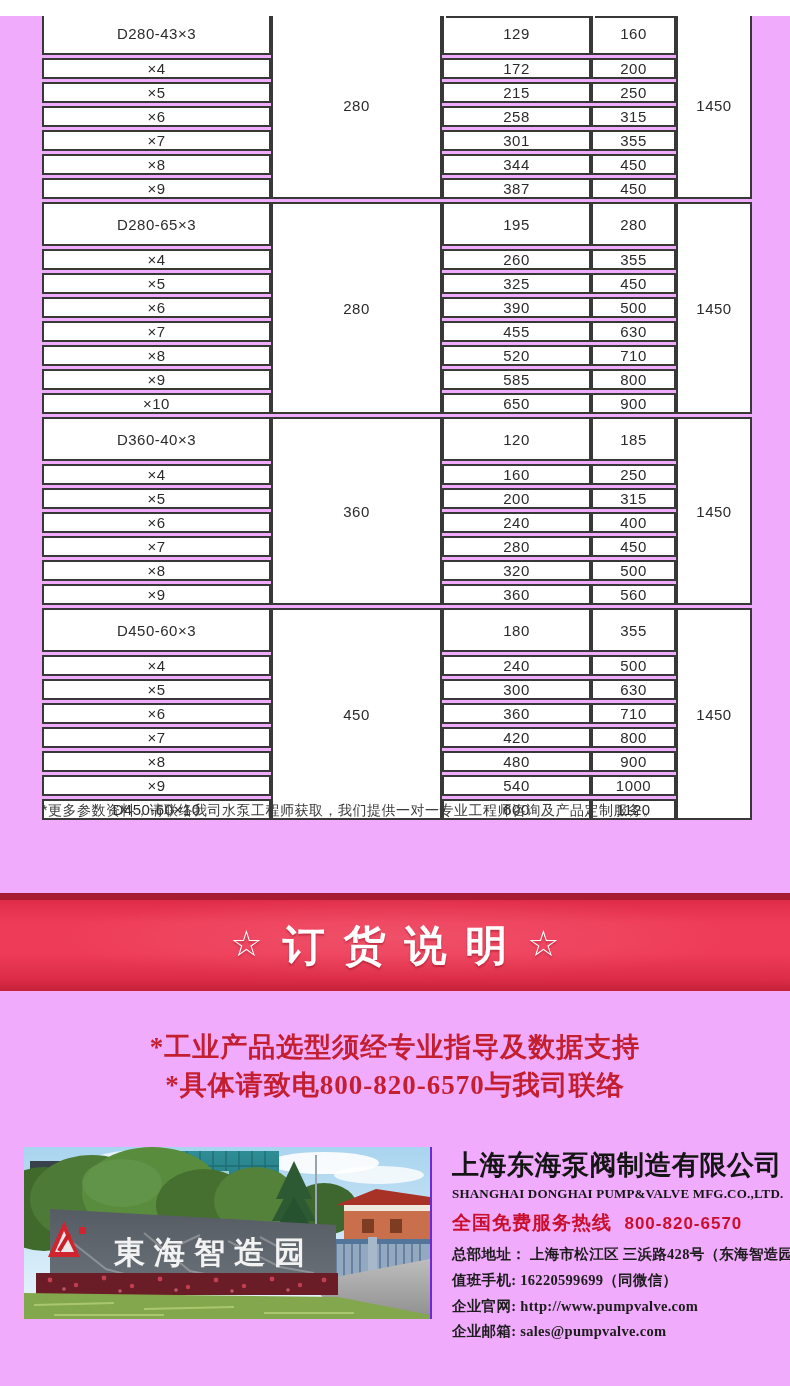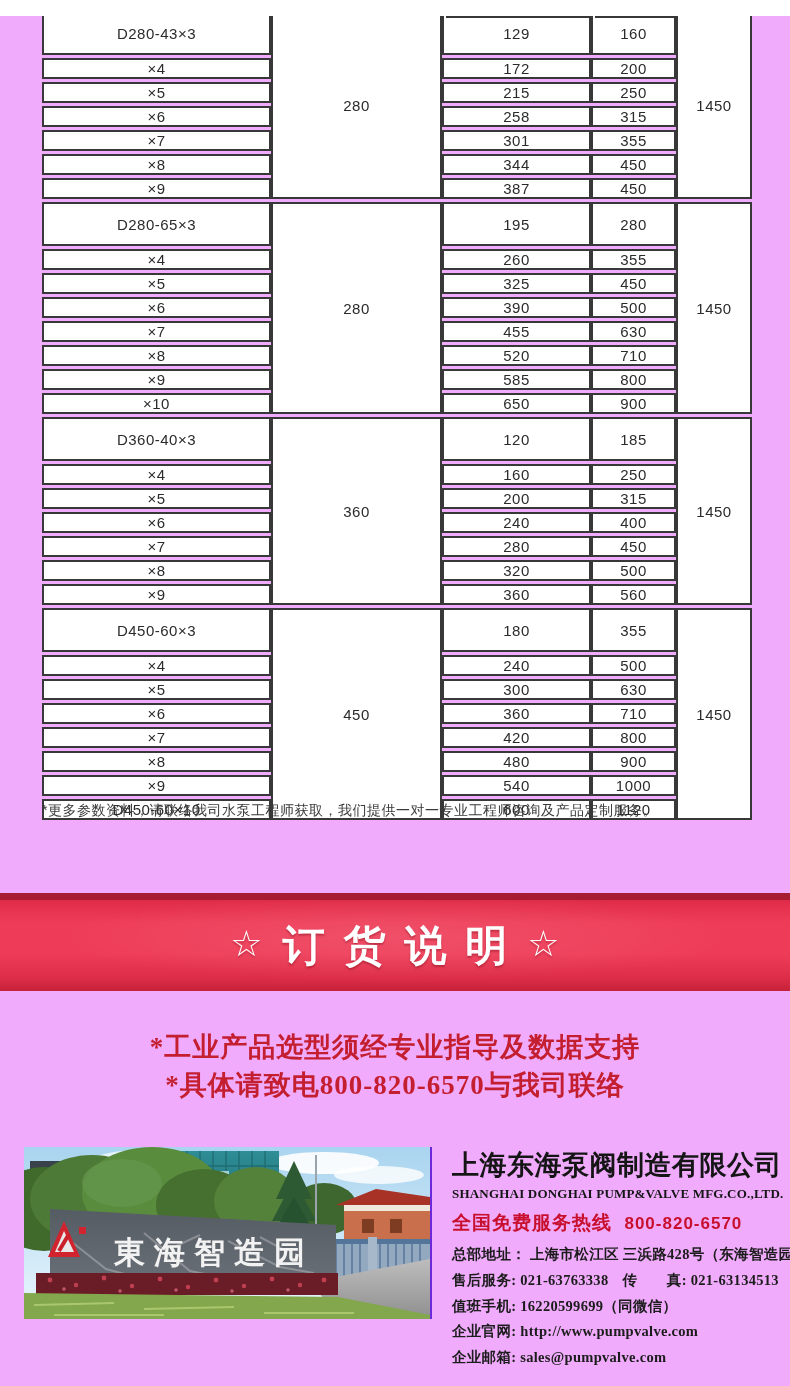--- a/index.html
+++ b/index.html
@@ -412,20 +412,19 @@
 
   <div id="company-info">
     <div id="company-cn">上海东海泵阀制造有限公司</div>
     <div id="company-en">SHANGHAI DONGHAI PUMP&amp;VALVE MFG.CO.,LTD.</div>
     <div id="hotline">
       <span class="hot-label">全国免费服务热线</span>
       <span class="hot-number">800-820-6570</span>
     </div>
     <div id="contact-list">
         <div class="c-line"><span>总部地址：  </span><span>上海市松江区 三浜路428号（东海智造园）</span></div>
-        <div class="c-line"><span>售后服务:  </span><span>021-63763338</span><span class="c-gap"></span><span>传　　真:  </span><span>021-63134513</span></div>
         <div class="c-line"><span>值班手机:  </span><span>16220599699（同微信）</span></div>
         <div class="c-line"><span>企业官网:  </span><span>http://www.pumpvalve.com</span></div>
         <div class="c-line"><span>企业邮箱:  </span><span>sales@pumpvalve.com</span></div>
       </div>
   </div>
 
 </div>
 
 </body></html>

